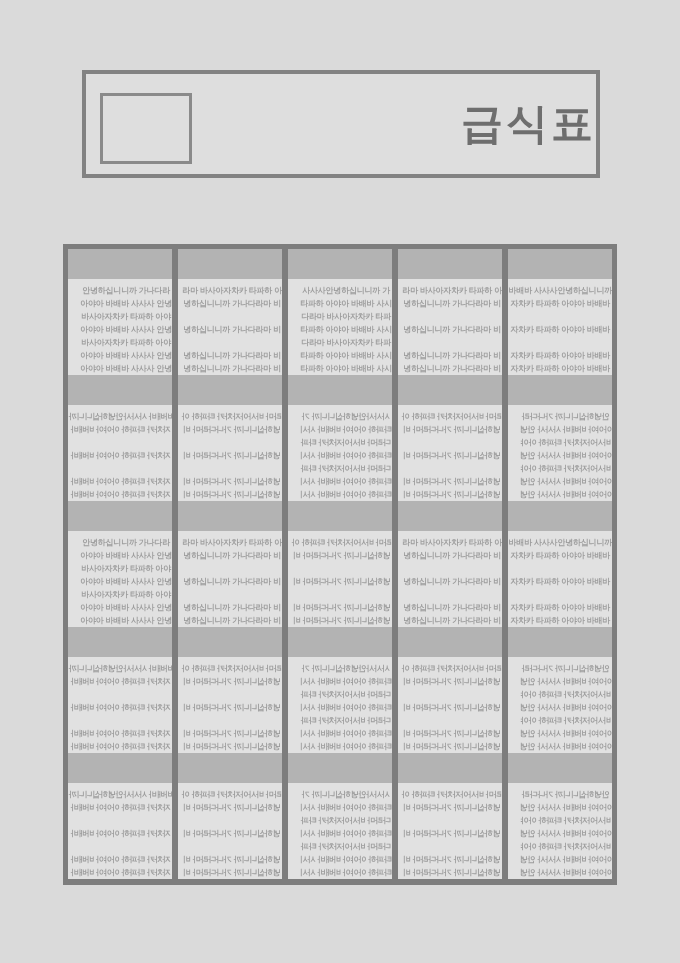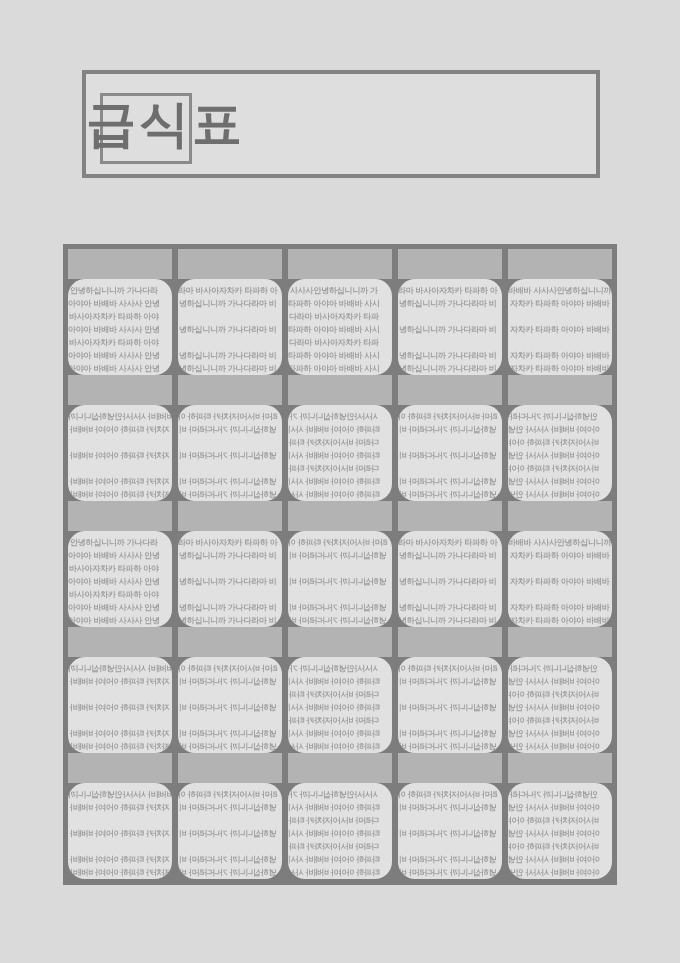--- a/index.html
+++ b/index.html
@@ -23,22 +23,22 @@
     left: 14px; top: 19px;
     width: 92px; height: 71px;
     border: 3px solid #8a8a8a;
     background: #dedede;
   }
   .doc-title {
     position: absolute;
     left: 0; top: 0;
     width: 100%; height: 100px;
     line-height: 100px;
-    text-align: left;
-    font-size: 50px;
+    text-align: right;
+    font-size: 42px;
     font-weight: bold;
     letter-spacing: 3px;
     color: #6e6e6e;
   }
   
   .menu-table {
     position: absolute;
     left: 63px; top: 244px;
     width: 554px; height: 641px;
     border: 5px solid #7d7d7d;
@@ -48,23 +48,22 @@
     grid-template-rows: 30px 96px 30px 96px 30px 96px 30px 96px 30px 96px;
     column-gap: 6px;
     row-gap: 0;
   }
   .band-cell { background: #b3b3b3; }
   .content-cell {
     background: #e1e1e1;
     overflow: hidden;
     display: flex;
     flex-direction: column;
-    align-items: flex-start;
+    align-items: flex-end;
     padding-top: 5px;
-    border-radius: 17px;
   }
   .cell-lines {
     display: flex;
     flex-direction: column;
     align-items: center;
     color: #9d9d9d;
     filter: blur(0.55px);
     font-weight: 700;
   }
   .cell-lines.mirrored { transform: scaleX(-1); }

